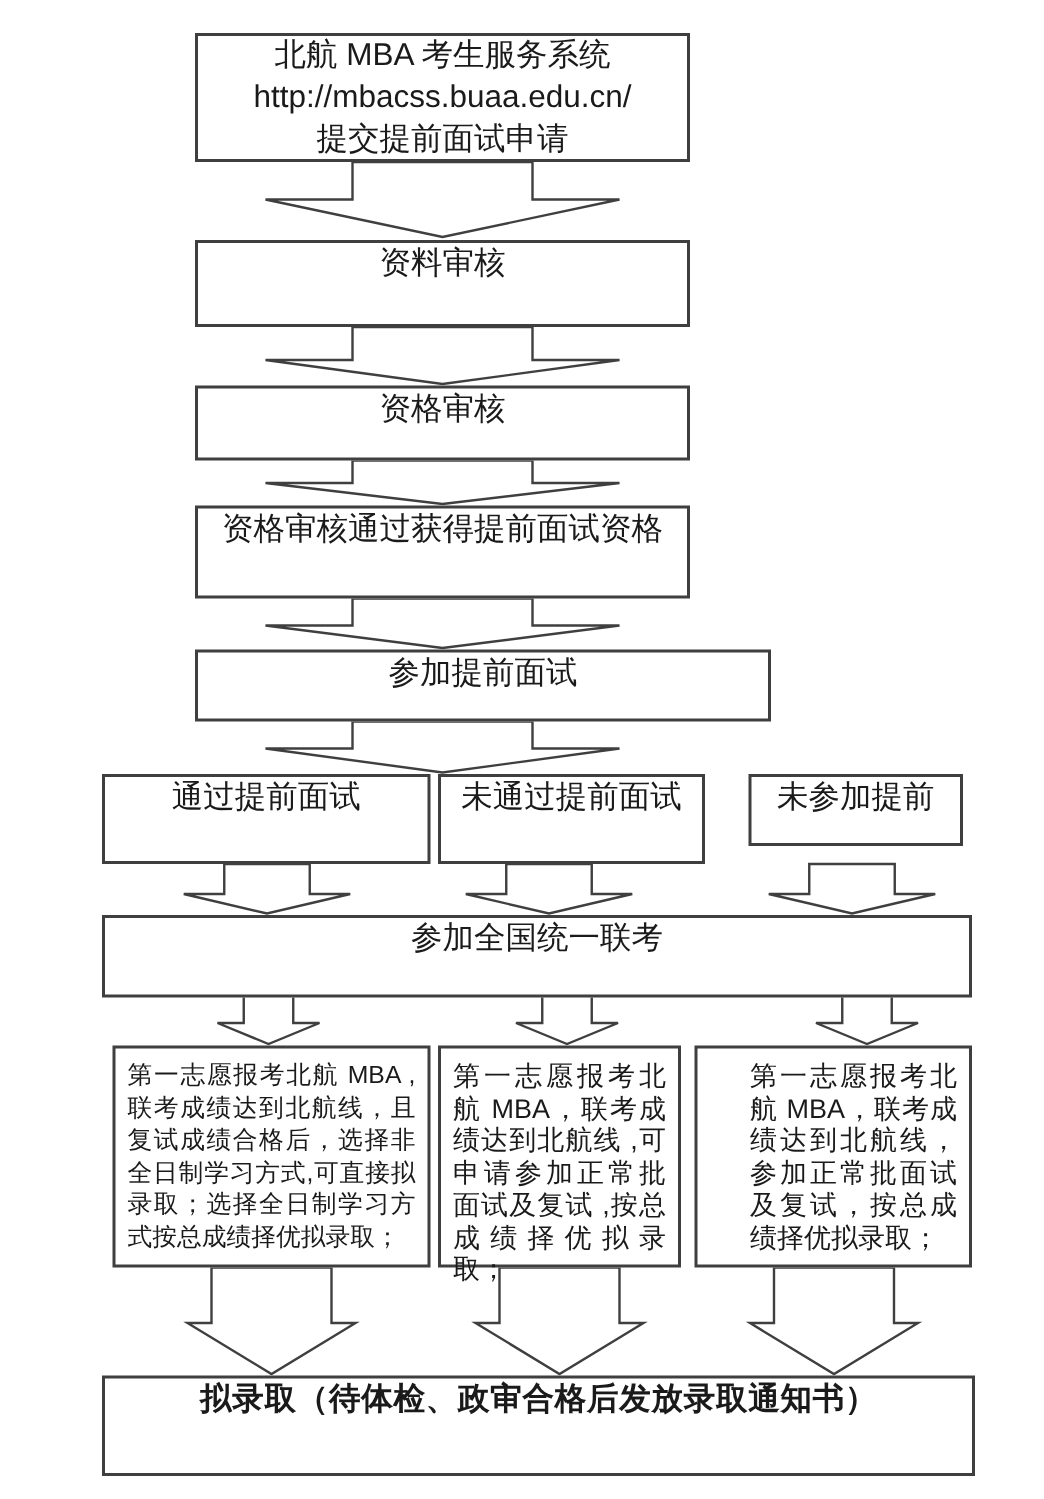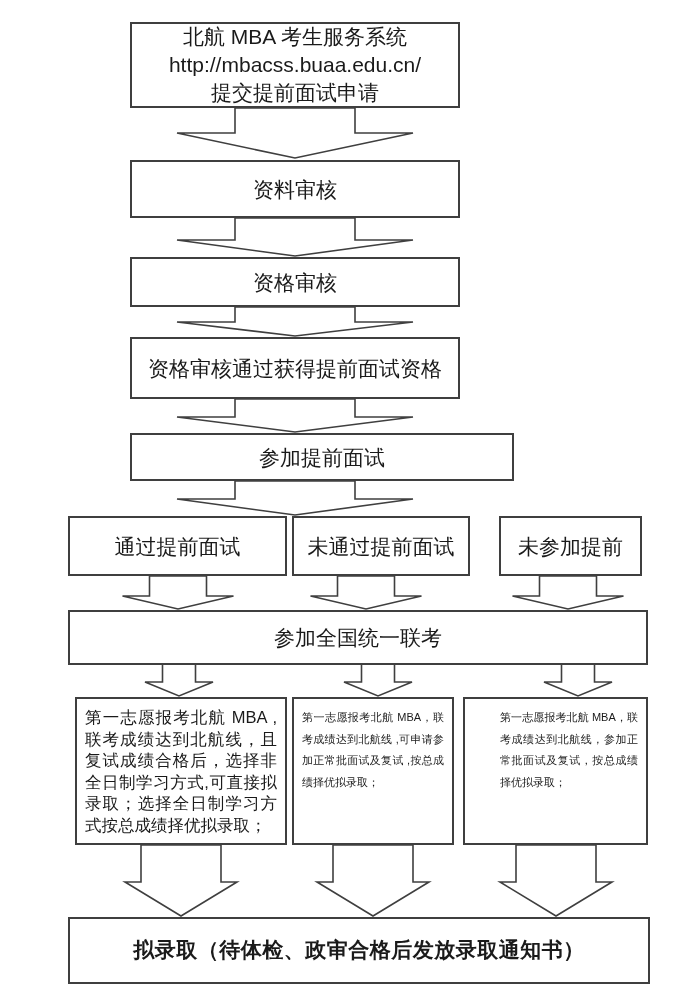--- a/index.html
+++ b/index.html
@@ -21,43 +21,43 @@
     left: 0; top: 0;
     width: 696px; height: 999px;
     z-index: 1;
   }
   .box {
     position: absolute;
     box-sizing: border-box;
     background: #ffffff;
     border: 2px solid var(--border, #3f3f3f);
     display: flex;
-    align-items: center;
+    align-items: flex-start;
     justify-content: center;
     text-align: center;
     z-index: 2;
     font-size: 21px;
     line-height: 27px;
   }
   .box-start        { left: 130px; top: 22px;  width: 330px; height: 86px; flex-direction: column; line-height: 28px; }
   .box-material     { left: 130px; top: 160px; width: 330px; height: 58px; }
   .box-qualification{ left: 130px; top: 257px; width: 330px; height: 50px; }
   .box-qualified    { left: 130px; top: 337px; width: 330px; height: 62px; }
   .box-early        { left: 130px; top: 433px; width: 384px; height: 48px; }
   .box-branch-1     { left: 68px;  top: 516px; width: 219px; height: 60px; }
   .box-branch-2     { left: 292px; top: 516px; width: 178px; height: 60px; }
-  .box-branch-3     { left: 499px; top: 516px; width: 143px; height: 60px; }
+  .box-branch-3     { left: 499px; top: 516px; width: 143px; height: 48px; }
   .box-exam         { left: 68px;  top: 610px; width: 580px; height: 55px; }
   .box-outcome {
     align-items: flex-start;
     justify-content: flex-start;
     text-align: justify;
     text-align-last: left;
     padding: 8px 8px;
-    font-size: 11px;
+    font-size: 18px;
     line-height: 21.5px;
   }
   .box-outcome-1 { left: 75px;  top: 697px; width: 212px; height: 148px; font-size: 16.5px; justify-content: center; }
   .box-outcome-2 { left: 292px; top: 697px; width: 162px; height: 148px; }
   .box-outcome-3 { left: 463px; top: 697px; width: 185px; height: 148px; padding-left: 35px; }
   .box-final {
     left: 68px; top: 917px; width: 582px; height: 67px;
     font-family: "Liberation Serif", "DejaVu Serif", serif;
     font-weight: bold;
     font-size: 21px;

